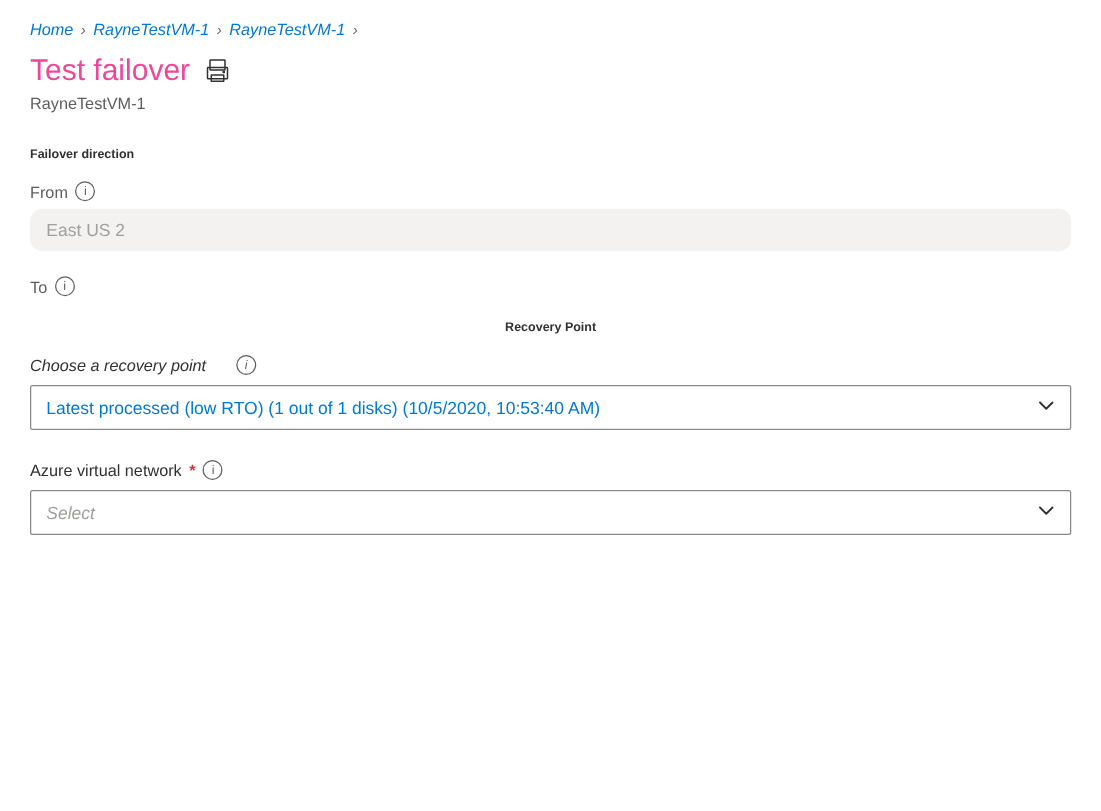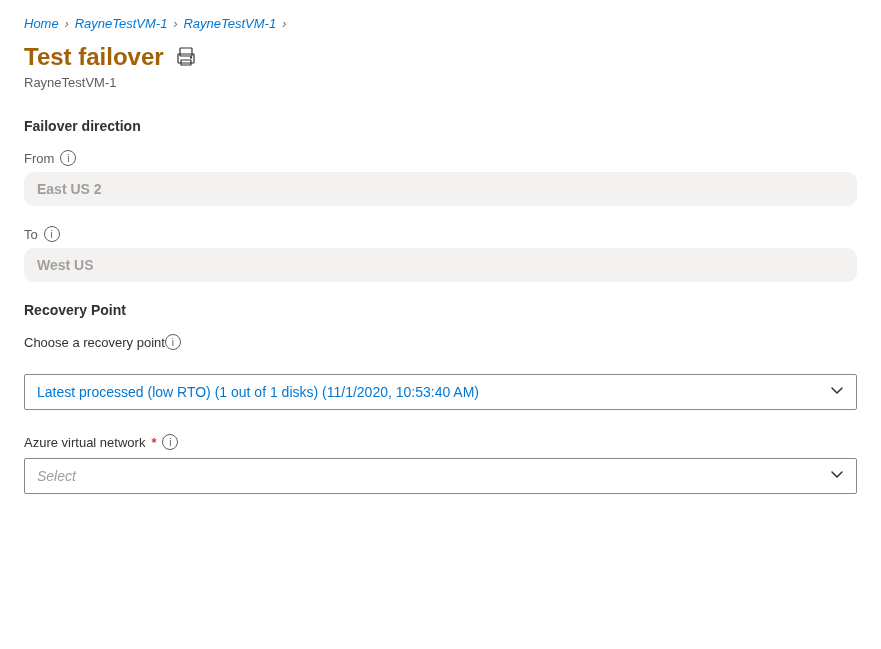--- a/index.html
+++ b/index.html
@@ -41,42 +41,42 @@
 
     .page-header {
       display: flex;
       align-items: center;
       gap: 12px;
       margin-bottom: 4px;
     }
 
     .page-title {
       font-size: 24px;
-      font-weight: 700;
-      color: #a16207;
+      font-weight: 400;
+      color: #ec4899;
     }
 
     .print-icon {
       width: 20px;
       height: 20px;
       cursor: pointer;
       color: #323130;
       display: flex;
       align-items: center;
       justify-content: center;
     }
 
     .page-subtitle {
       font-size: 13px;
       color: #605e5c;
       margin-bottom: 28px;
     }
 
     .section-title {
-      font-size: 14px;
+      font-size: 10px;
       font-weight: 600;
       color: #323130;
       margin-bottom: 16px;
     }
 
     .field-group {
       margin-bottom: 20px;
     }
 
     .field-label {
@@ -105,34 +105,35 @@
 
     .field-input {
       width: 100%;
       padding: 8px 12px;
       background: #f3f2f1;
       border: 1px solid #f3f2f1;
       border-radius: 10px;
       font-size: 14px;
       color: #a19f9d;
       cursor: not-allowed;
-      font-weight: bold;
     }
 
     .recovery-section {
       margin-bottom: 24px;
+      text-align: center;
     }
 
     .recovery-label {
       display: flex;
       align-items: center;
-      gap: 0;
-      font-size: 13px;
-      color: #323130;
-      margin-bottom: 24px;
+      gap: 24px;
+      font-size: 13px;
+      color: #323130;
+      margin-bottom: 8px;
+      font-style: italic;
     }
 
     .dropdown-wrapper {
       position: relative;
       width: 100%;
     }
 
     .dropdown-display {
       width: 100%;
       padding: 8px 40px 8px 12px;
@@ -222,35 +223,34 @@
       <span class="info-icon">i</span>
     </div>
     <div class="field-input">East US 2</div>
   </div>
 
   <div class="field-group">
     <div class="field-label">
       <span>To</span>
       <span class="info-icon">i</span>
     </div>
-    <div class="field-input">West US</div>
   </div>
 </div>
 
 <div class="recovery-section">
   <div class="section-title">Recovery Point</div>
 
   <div class="recovery-label">
     <span>Choose a recovery point</span>
     <span class="info-icon">i</span>
   </div>
 
   <div class="dropdown-wrapper">
     <div class="dropdown-display">
-      <span>Latest processed (low RTO) (1 out of 1 disks) (11/1/2020, 10:53:40 AM)</span>
+      <span>Latest processed (low RTO) (1 out of 1 disks) (10/5/2020, 10:53:40 AM)</span>
     </div>
     <span class="dropdown-chevron">
       <svg width="16" height="16" viewBox="0 0 16 16" fill="none">
         <path d="M3 5.5L8 10.5L13 5.5" stroke="#323130" stroke-width="1.5" stroke-linecap="round" stroke-linejoin="round"></path>
       </svg>
     </span>
   </div>
 </div>
 
 <div class="azure-network-section">

